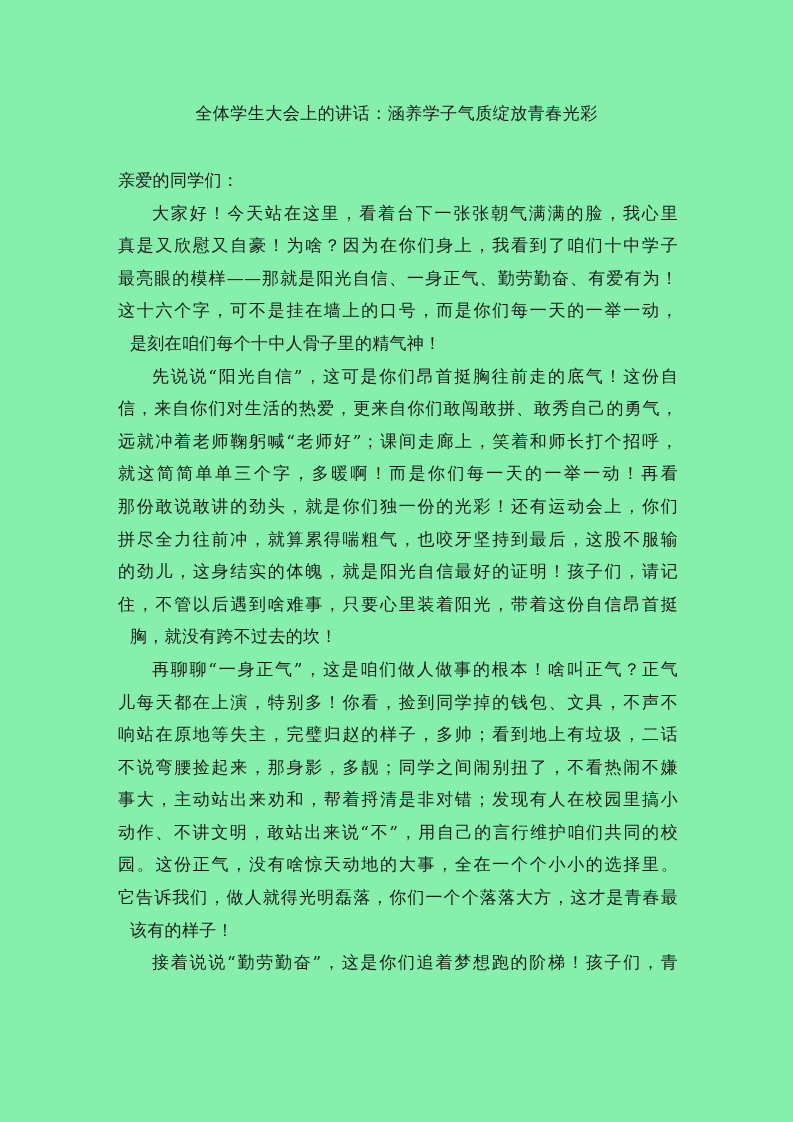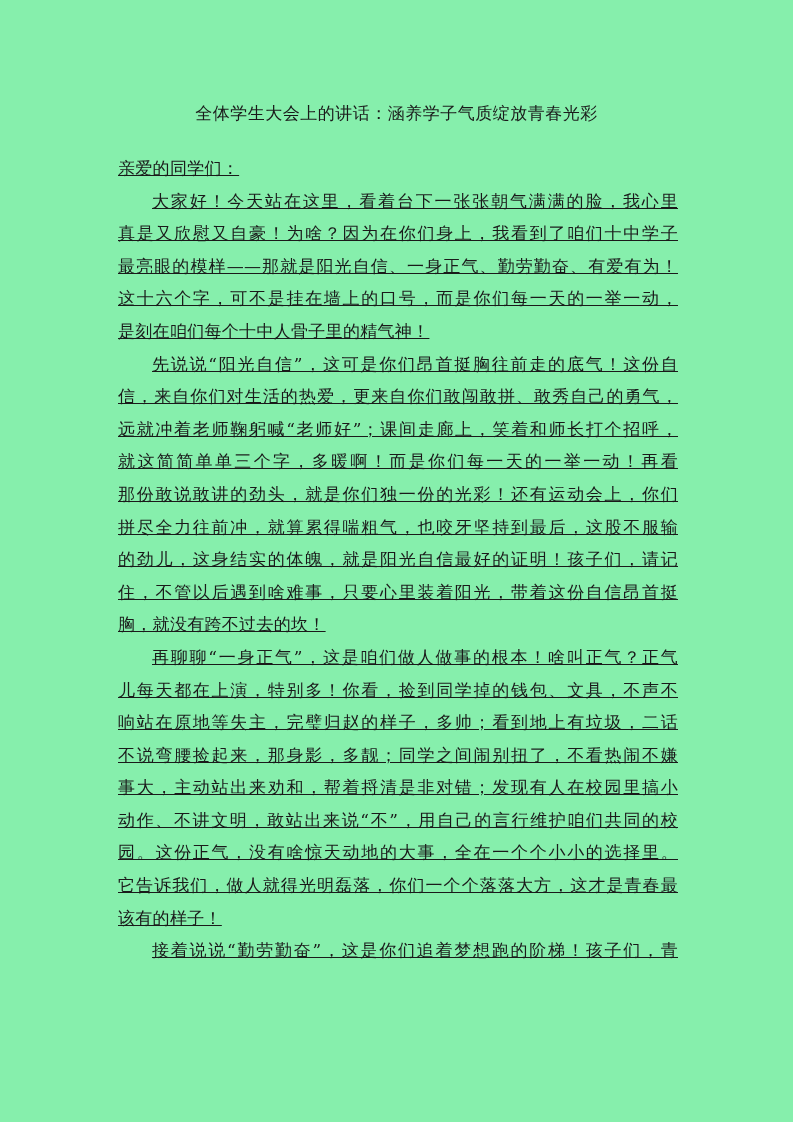--- a/index.html
+++ b/index.html
@@ -31,35 +31,35 @@
       width: 793px;
       text-align: center;
       font-size: 17px;
       line-height: 24px;
       letter-spacing: 0.5px;
       white-space: nowrap;
     }
     .body-text {
       position: absolute;
       left: 118px;
-      top: 152px;
+      top: 164px;
       width: 560px;
-      text-decoration: underline;
     }
     .line {
       height: 32.6px;
       line-height: 32.6px;
       font-size: 17px;
       white-space: nowrap;
       text-align: justify;
       text-align-last: justify;
       letter-spacing: 0.3px;
     }
     .line.last {
       text-align-last: left;
+      margin-left: 12px;
     }
     .line.indent {
       padding-left: 34px;
     }
     .salutation {
       height: 32.6px;
       line-height: 32.6px;
       font-size: 17px;
       white-space: nowrap;
       letter-spacing: 0.3px;

